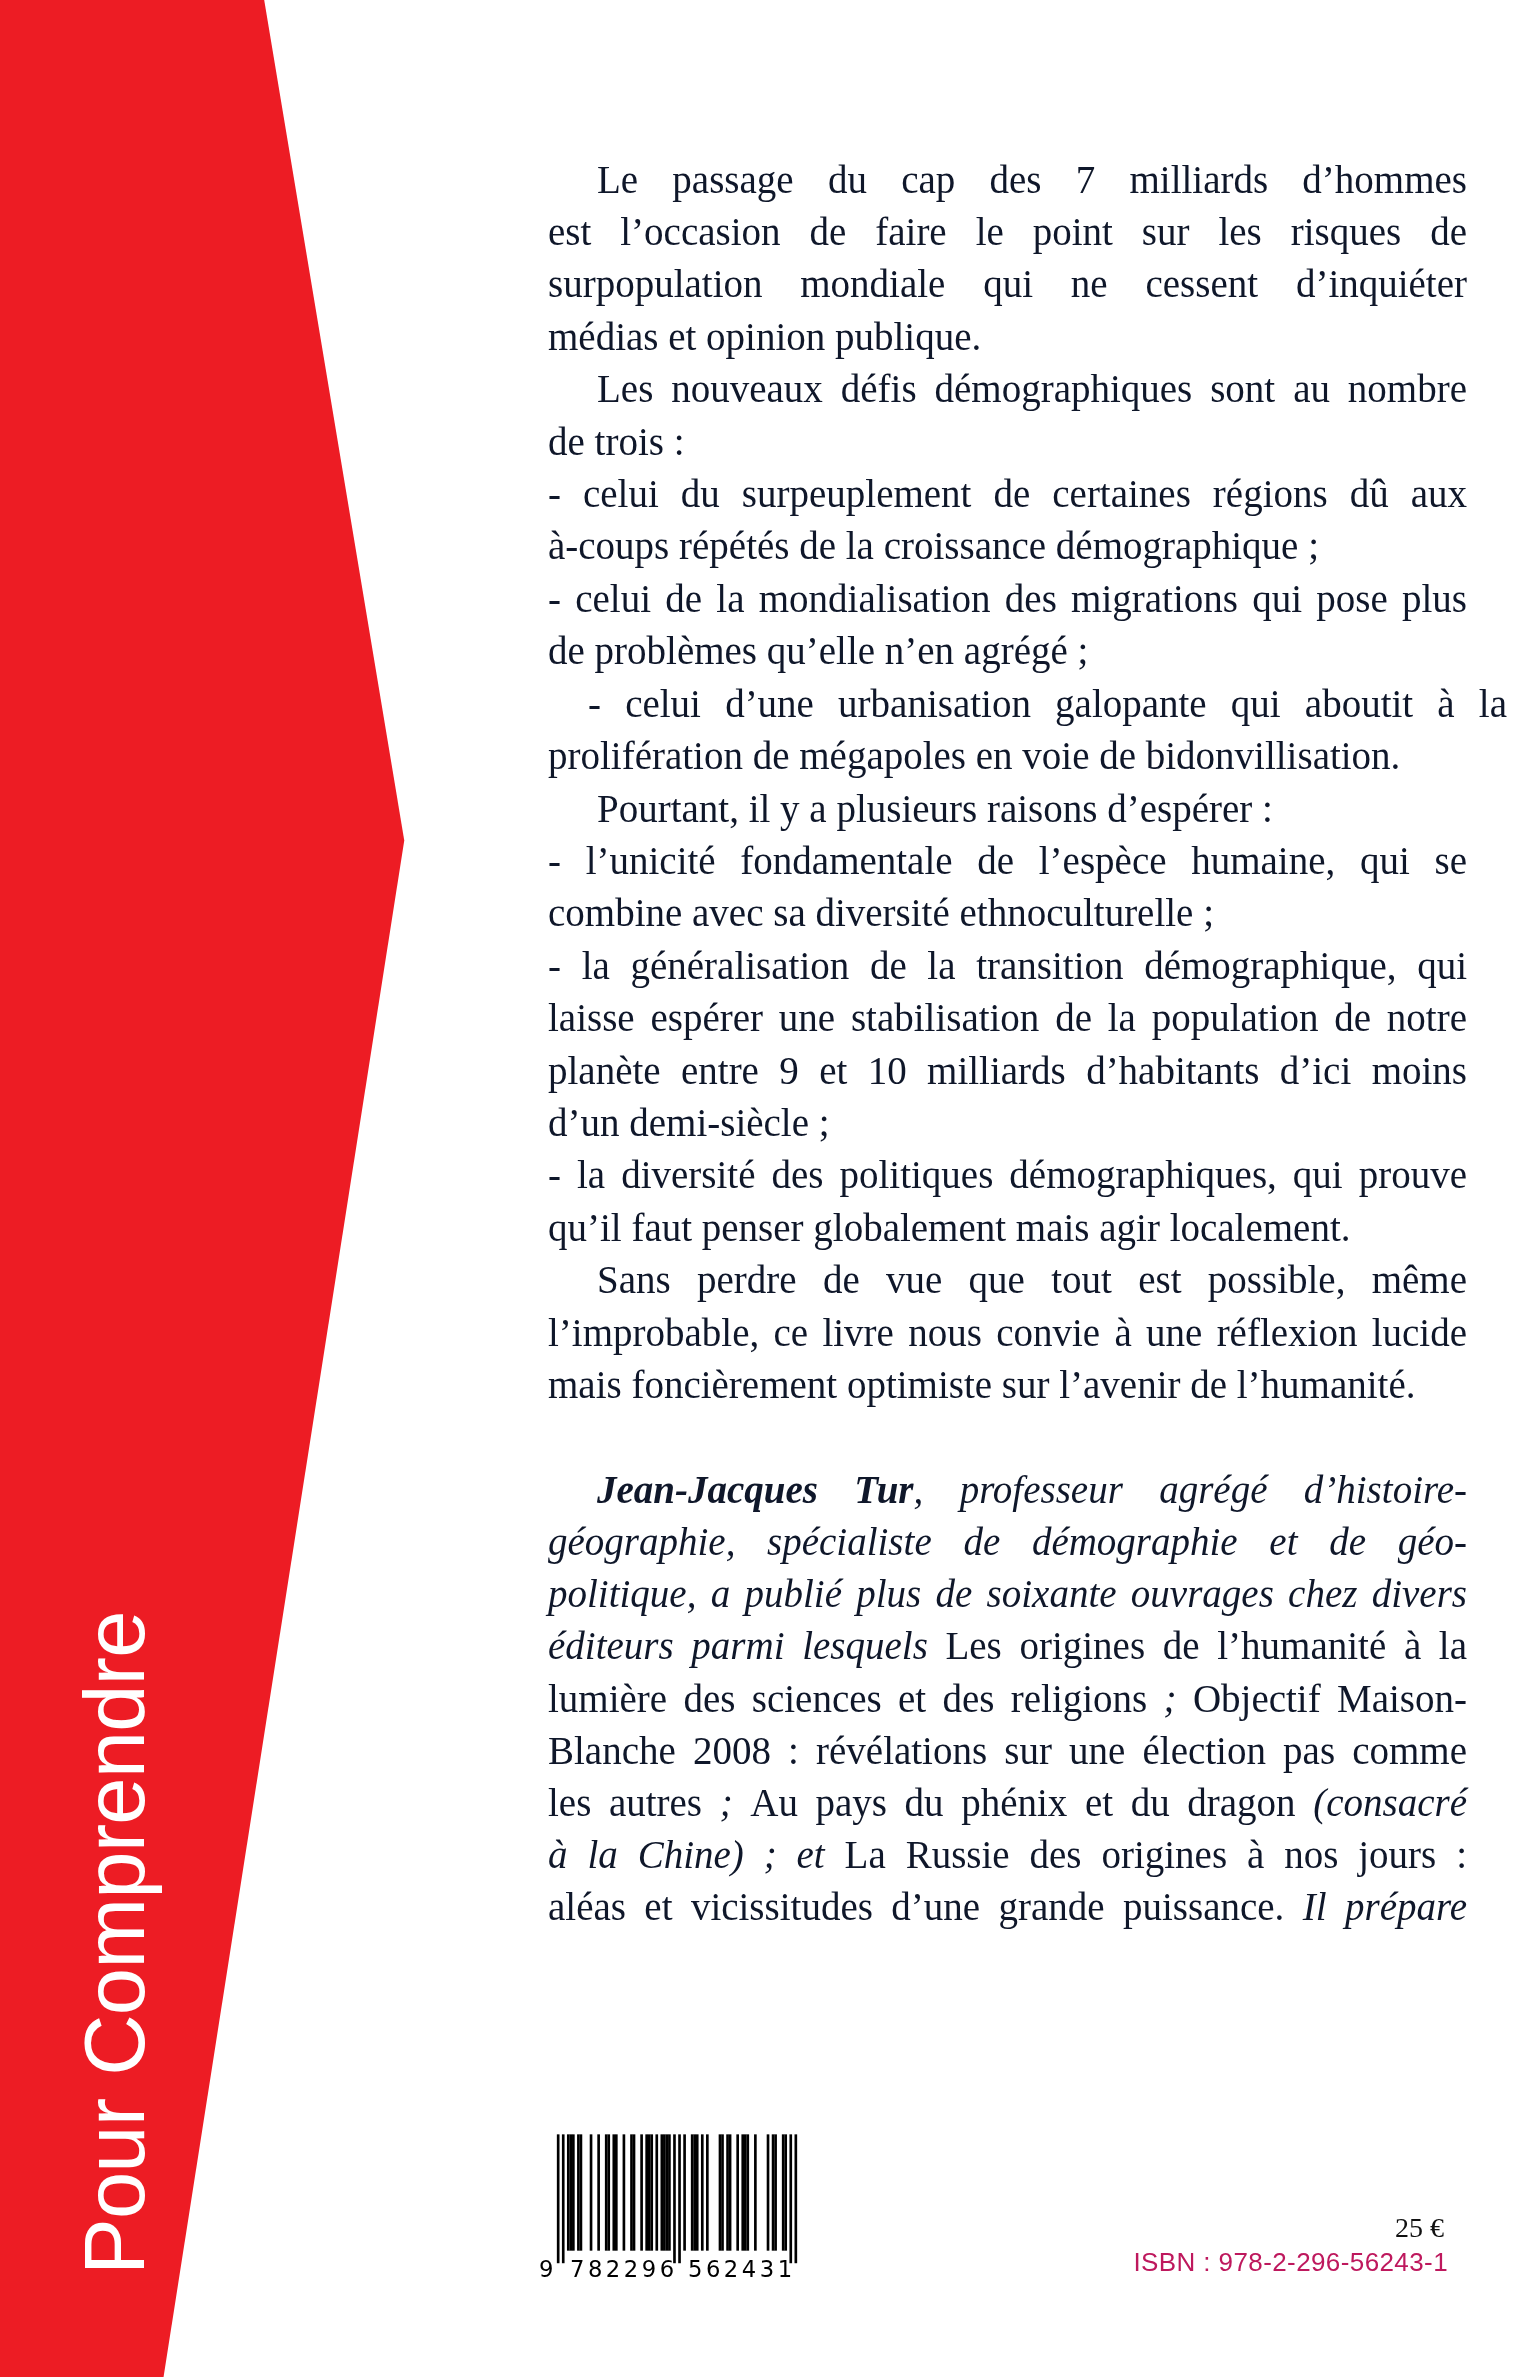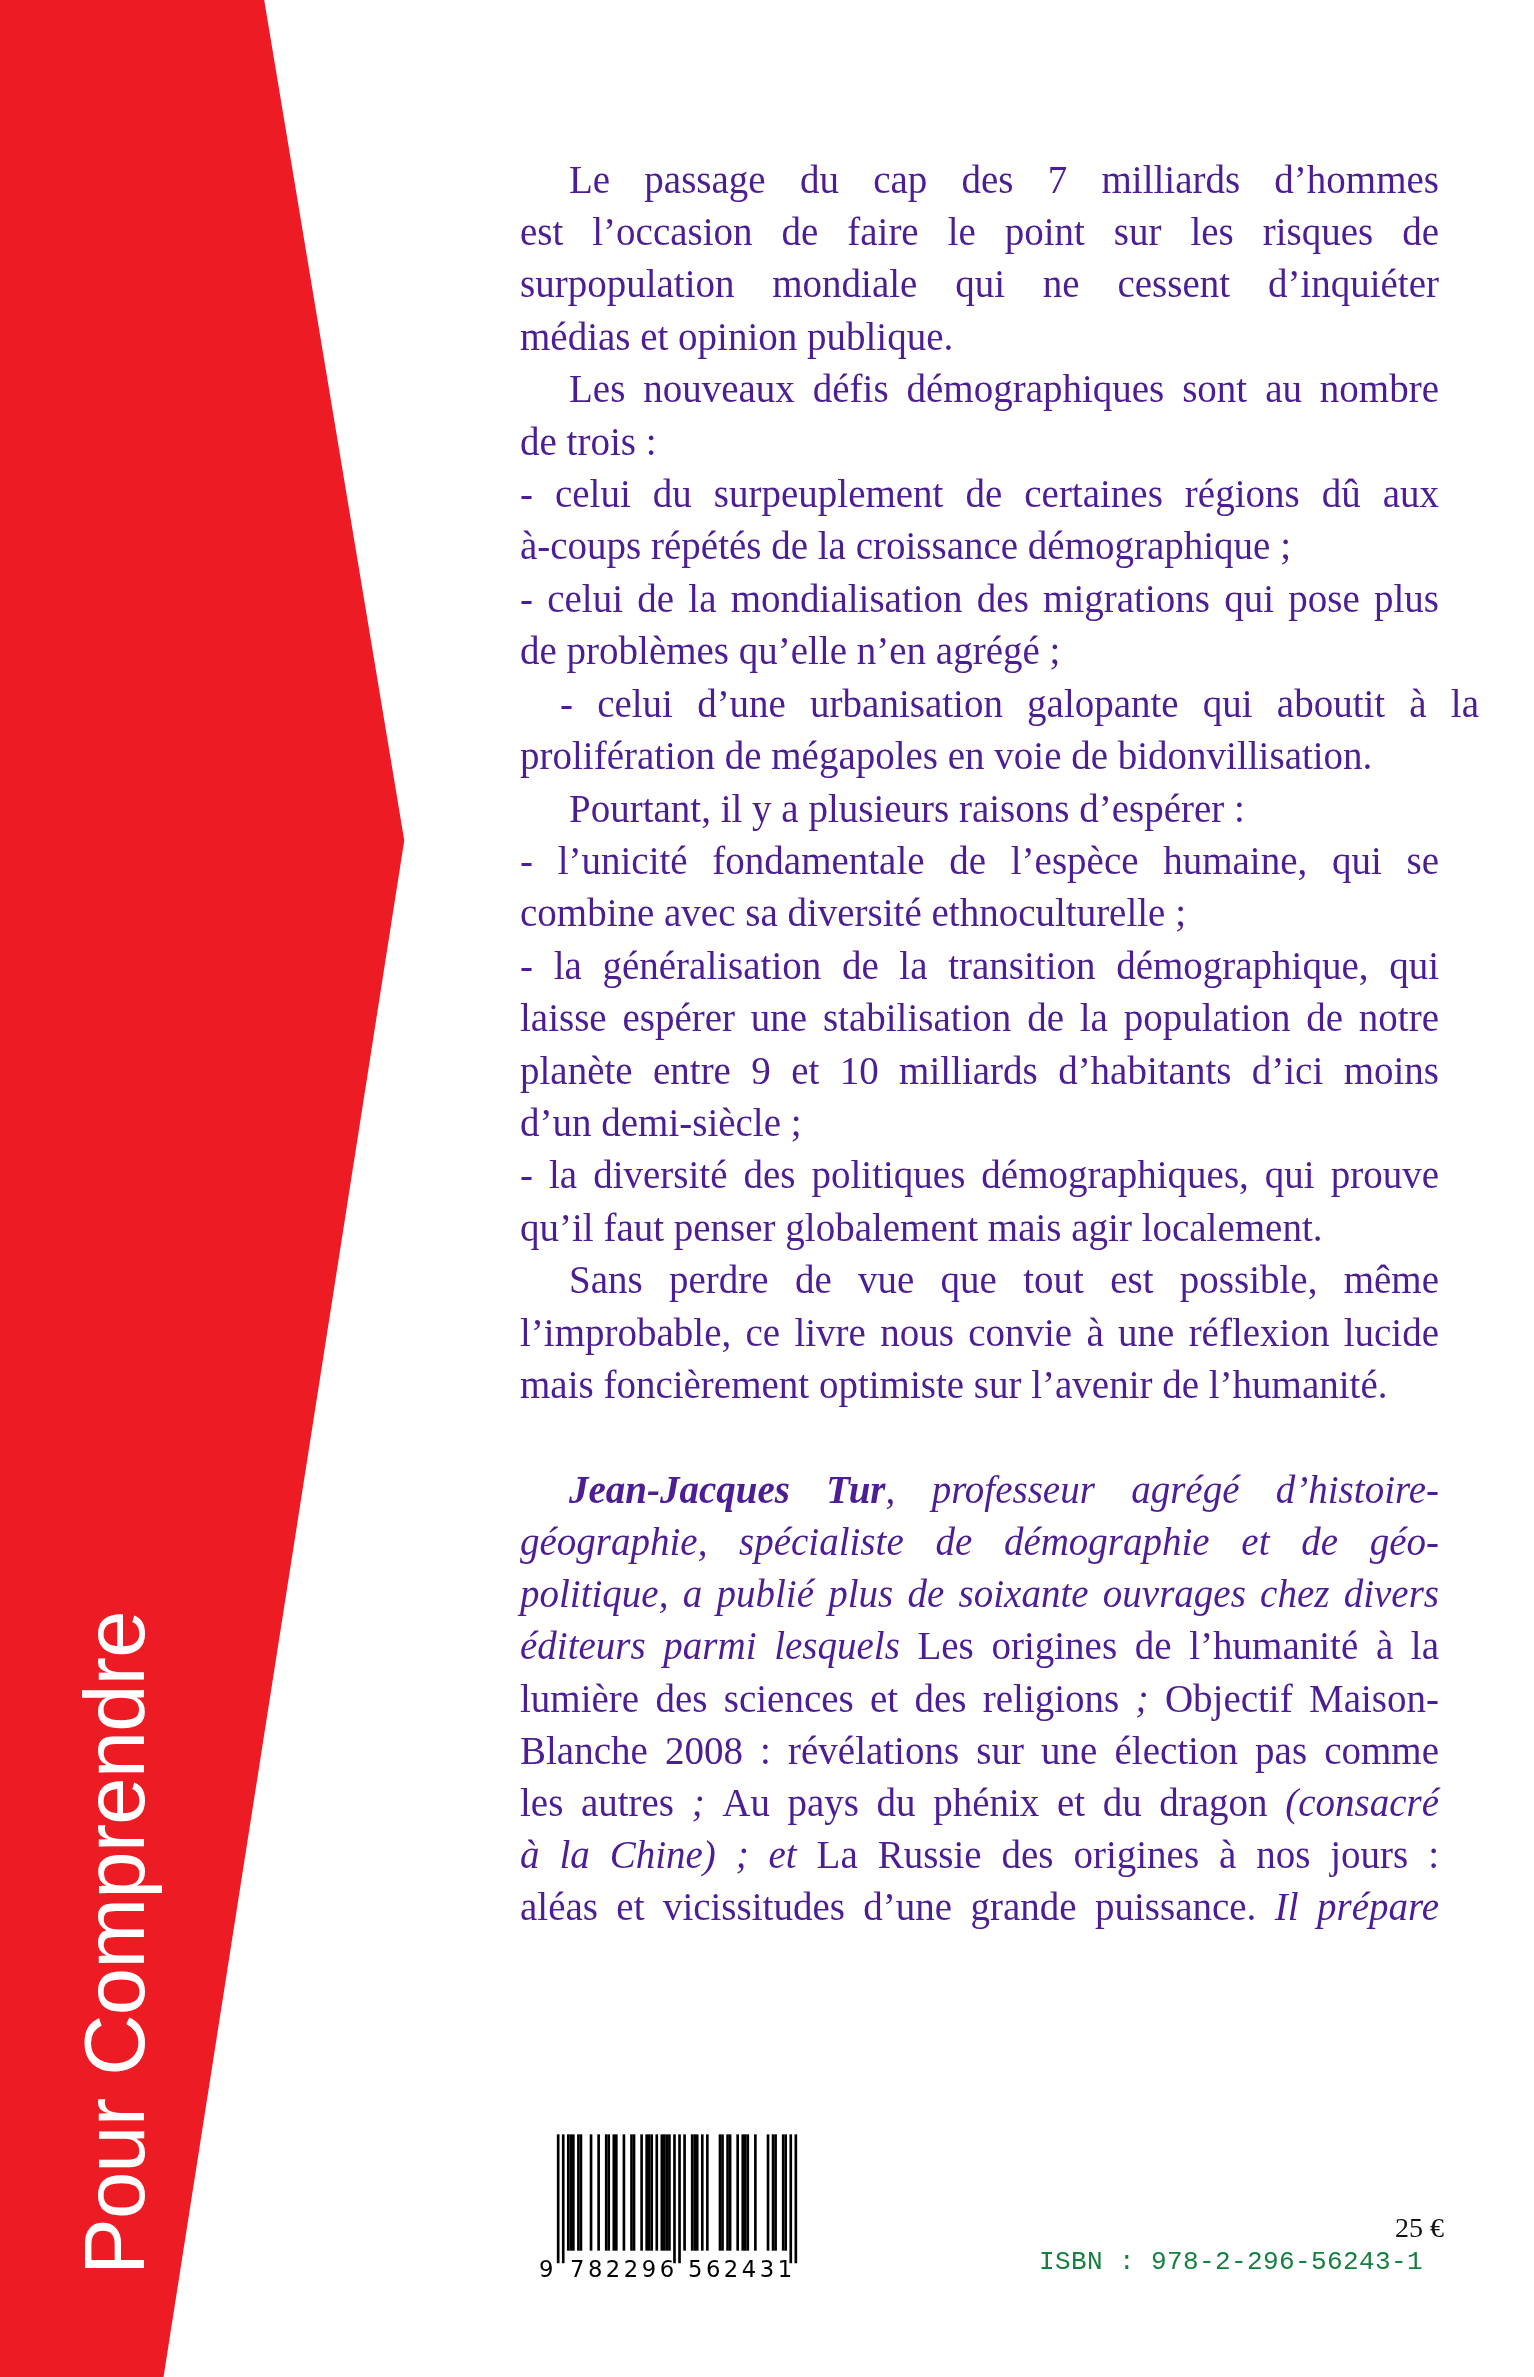--- a/index.html
+++ b/index.html
@@ -20,27 +20,27 @@
     transform: translate(69px, 2275px) rotate(-90deg);
     font-family: "Liberation Sans", sans-serif;
     font-size: 85px;
     line-height: 92px;
     color: #ffffff;
     white-space: nowrap;
     letter-spacing: -0.8px;
   }
   .line {
     position: absolute;
-    left: 520px;
+    left: 548px;
     width: 919px;
     height: 52px;
     font-family: "Liberation Serif", serif;
     font-size: 39px;
     line-height: 52px;
-    color: #4c1d95;
+    color: #0f172a;
     white-space: nowrap;
   }
   .line.j { text-align: justify; text-align-last: justify; white-space: normal; }
   .line.indent { padding-left: 49px; width: 870px; }
   .it { font-style: italic; }
   .bd { font-weight: bold; font-style: italic; }
   #barcode { position: absolute; left: 529px; top: 2131px; width: 285px; height: 159px; }
   .barcode-digits {
     position: absolute;
     top: 2257px;
@@ -56,26 +56,26 @@
     right: 90px;
     top: 2204px;
     font-family: "Liberation Serif", serif;
     font-size: 28px;
     line-height: 47px;
     color: #111;
     white-space: nowrap;
   }
   .isbn {
     position: absolute;
-    right: 111px;
+    right: 86px;
     top: 2245px;
-    font-family: Liberation Mono, monospace;
+    font-family: Liberation Sans, sans-serif;
     font-size: 26px;
     line-height: 34px;
-    color: #15803d;
+    color: #be185d;
     white-space: nowrap;
     letter-spacing: 0.4px;
   }
 </style>
 </head>
 <body>
 
 <div id="page">
 
   <svg id="red-band" viewBox="0 0 1829 2834" preserveAspectRatio="none">

